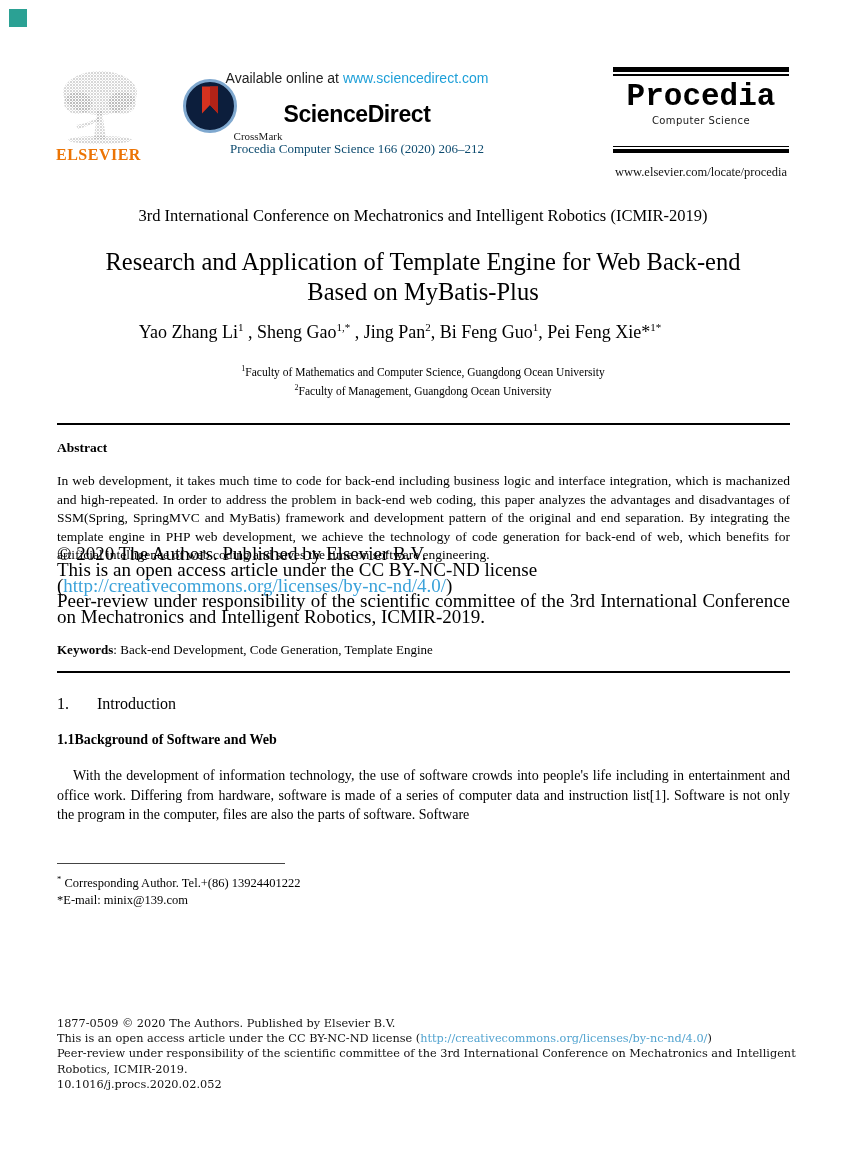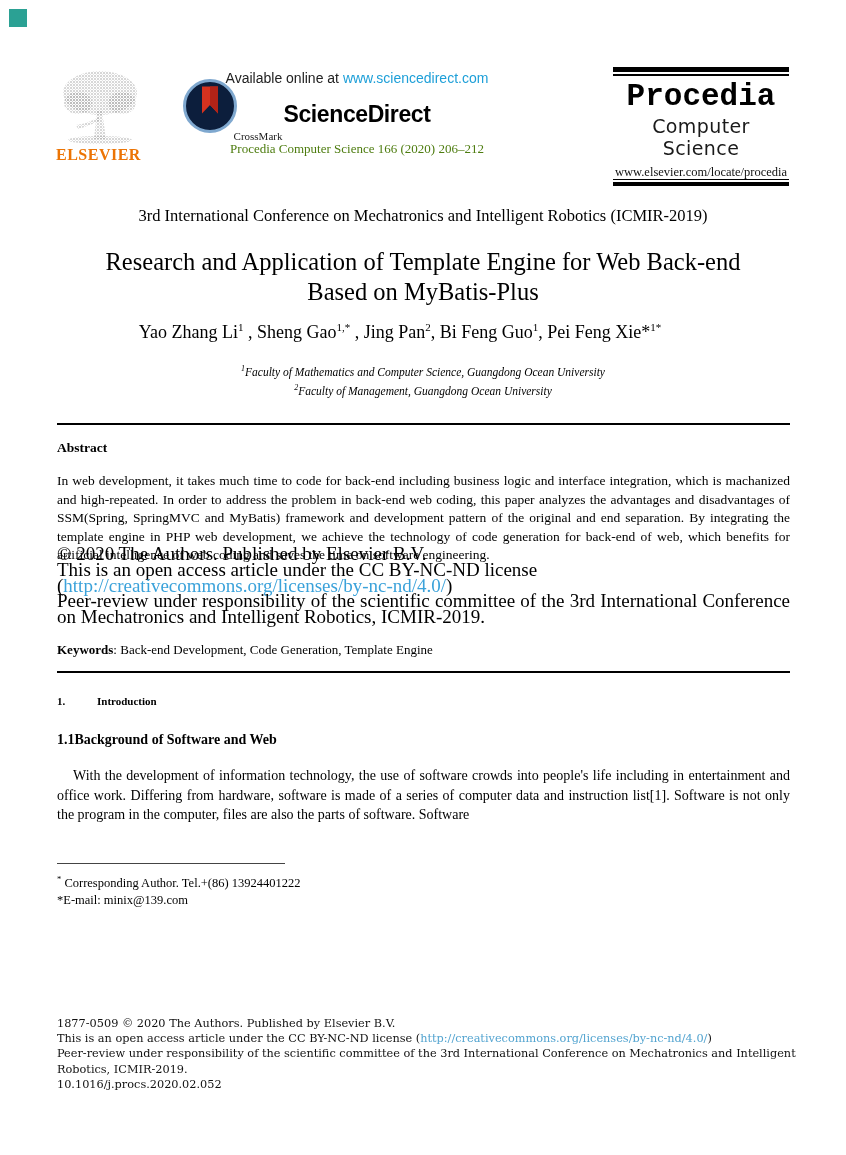--- a/index.html
+++ b/index.html
@@ -15,58 +15,58 @@
   .elsevier-word{left:56px;top:146px;width:88px;text-align:left;
       font-weight:bold;font-size:16px;letter-spacing:0.5px;color:#ec7404;}
   .crossmark{left:182px;top:78px;width:56px;text-align:center;}
   .crossmark-label{left:178px;top:130px;width:64px;text-align:center;font-size:11px;color:#222;margin-left:48px;}
 
   .head-center{left:180px;top:70px;width:354px;text-align:center;}
   .avail{font-family:"Liberation Sans",sans-serif;font-size:14px;color:#222;}
   .avail .url{color:#1d9fd8;text-align:center;}
   .sd-wordmark{margin-top:15px;font-family:"Liberation Sans",sans-serif;
       font-weight:bold;font-size:23px;letter-spacing:-0.4px;color:#000;}
-  .citation{margin-top:13px;font-size:13px;color:#4d7c0f;}
+  .citation{margin-top:13px;font-size:13px;color:#0c4a6e;}
 
   .procedia-box{left:613px;top:67px;width:176px;}
   .bar-thick{height:5px;background:#000;}
   .bar-thin{height:1.6px;background:#000;margin-top:2px;}
   .bar-thin2{height:1.6px;background:#000;}
   .bar-thick2{height:4px;background:#000;margin-top:2px;}
   .procedia-title{font-family:Liberation Mono, monospace;font-weight:bold;font-size:31px;
       text-align:center;margin-top:3px;letter-spacing:0px;color:#000;}
-  .procedia-sub{font-family:"DejaVu Sans",sans-serif;font-size:19px;text-align:center;
+  .procedia-sub{font-family:"DejaVu Sans",sans-serif;font-size:10px;text-align:center;
       margin-top:1px;margin-bottom:20px;letter-spacing:0.4px;color:#1a1a1a;}
   .procedia-url{left:611px;top:165px;width:180px;text-align:center;font-size:12.5px;color:#111;}
 
   
   .conference{left:0;top:206px;width:846px;text-align:center;font-size:16.5px;}
   .paper-title{left:0;top:247px;width:846px;text-align:center;font-size:24.5px;line-height:30px;}
   .authors{left:0;top:321px;width:800px;text-align:center;font-size:18px;}
   .authors sup{font-size:11px;}
-  .affils{left:0;top:361px;width:846px;text-align:center;font-style:italic;
+  .affils{left:0;top:361px;width:846px;text-align:center;
       font-size:11.5px;line-height:15.5px;}
   .affils sup{font-size:8px;}
 
   .rule{left:57px;width:733px;height:1.5px;background:#000;}
   .rule-abstract{top:423px;}
   .rule-keywords{top:671px;}
 
   .abstract-head{left:57px;top:440px;width:733px;font-weight:bold;font-size:13.5px;}
   .abstract-text{left:57px;top:472px;width:733px;font-size:13.5px;line-height:18.6px;
       text-align:justify;}
 
   .license-block{left:57px;top:546px;width:733px;font-size:19px;line-height:15.8px;}
   .license-block .lnk{color:#3ba2da;}
   .peer{text-align:justify;}
 
   .keywords{left:57px;top:642px;width:733px;font-size:13px;}
   .keywords b{font-weight:bold;}
 
-  .sec-head{left:57px;top:695px;width:733px;font-weight:bold;font-size:11px;}
+  .sec-head{left:57px;top:695px;width:733px;font-weight:normal;font-size:16px;}
   .sec-num{display:inline-block;width:40px;}
   .subsec-head{left:57px;top:732px;width:733px;font-weight:bold;font-size:14px;}
   .body-para{left:57px;top:766px;width:733px;font-size:14px;line-height:19.6px;
       text-align:justify;text-indent:16px;}
 
   .footnote-rule{left:57px;top:863px;width:228px;height:1px;background:#444;}
   .footnote{left:57px;top:871px;width:400px;font-size:12.5px;line-height:16.5px;}
   .footnote sup{font-size:8.5px;}
 
   .footer{left:57px;top:1016px;width:740px;font-family:"DejaVu Serif",serif;

